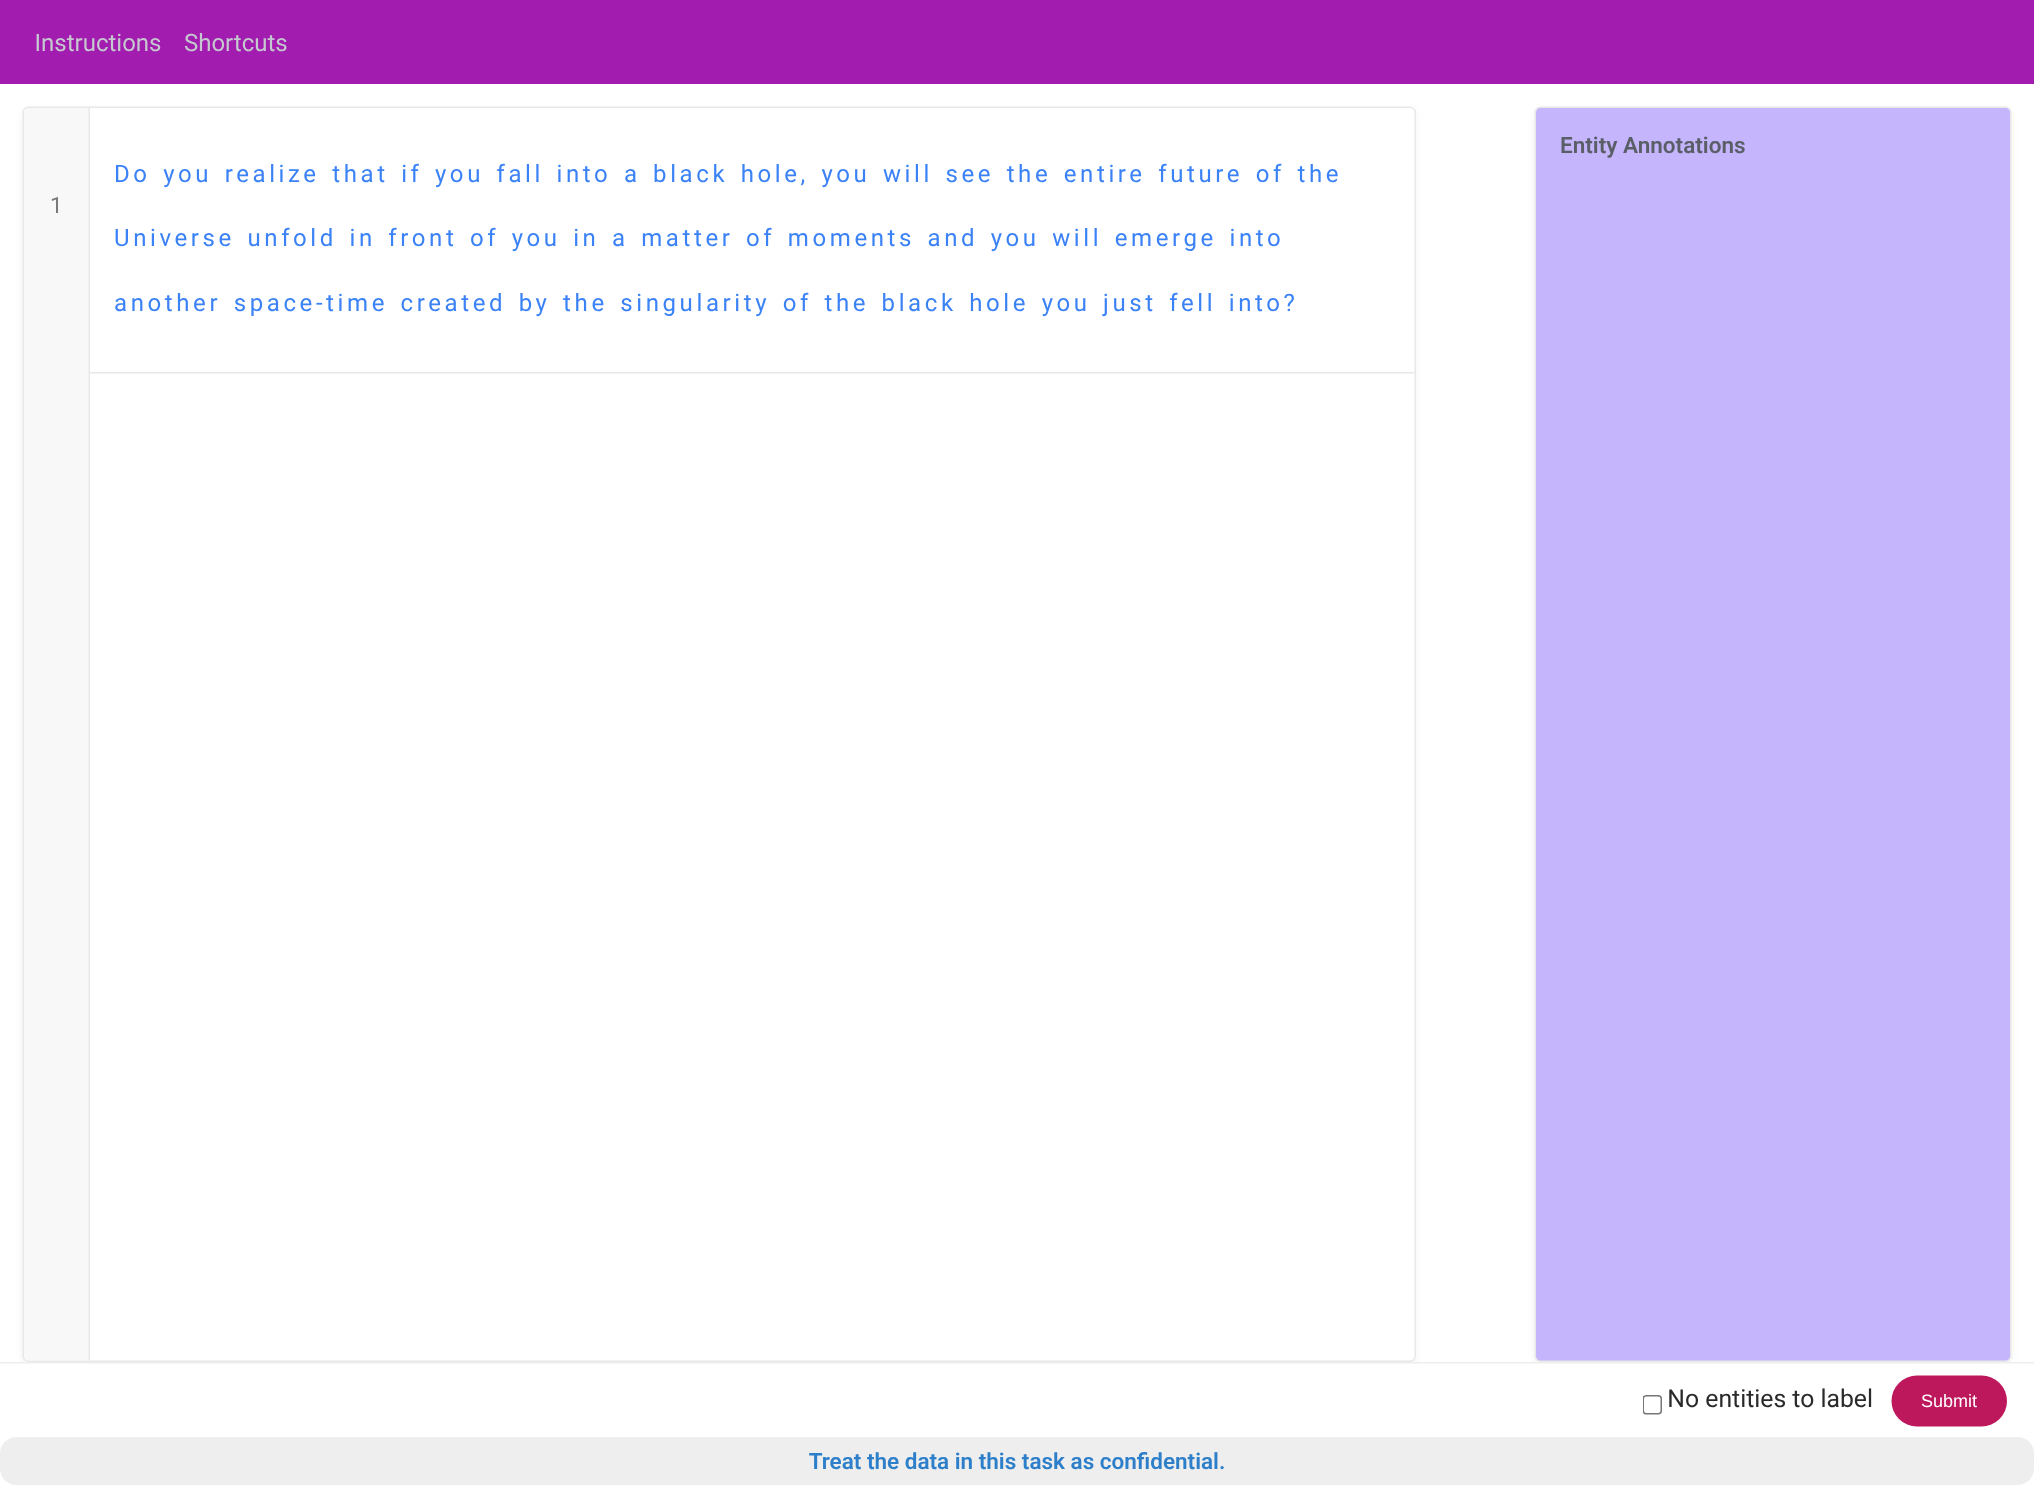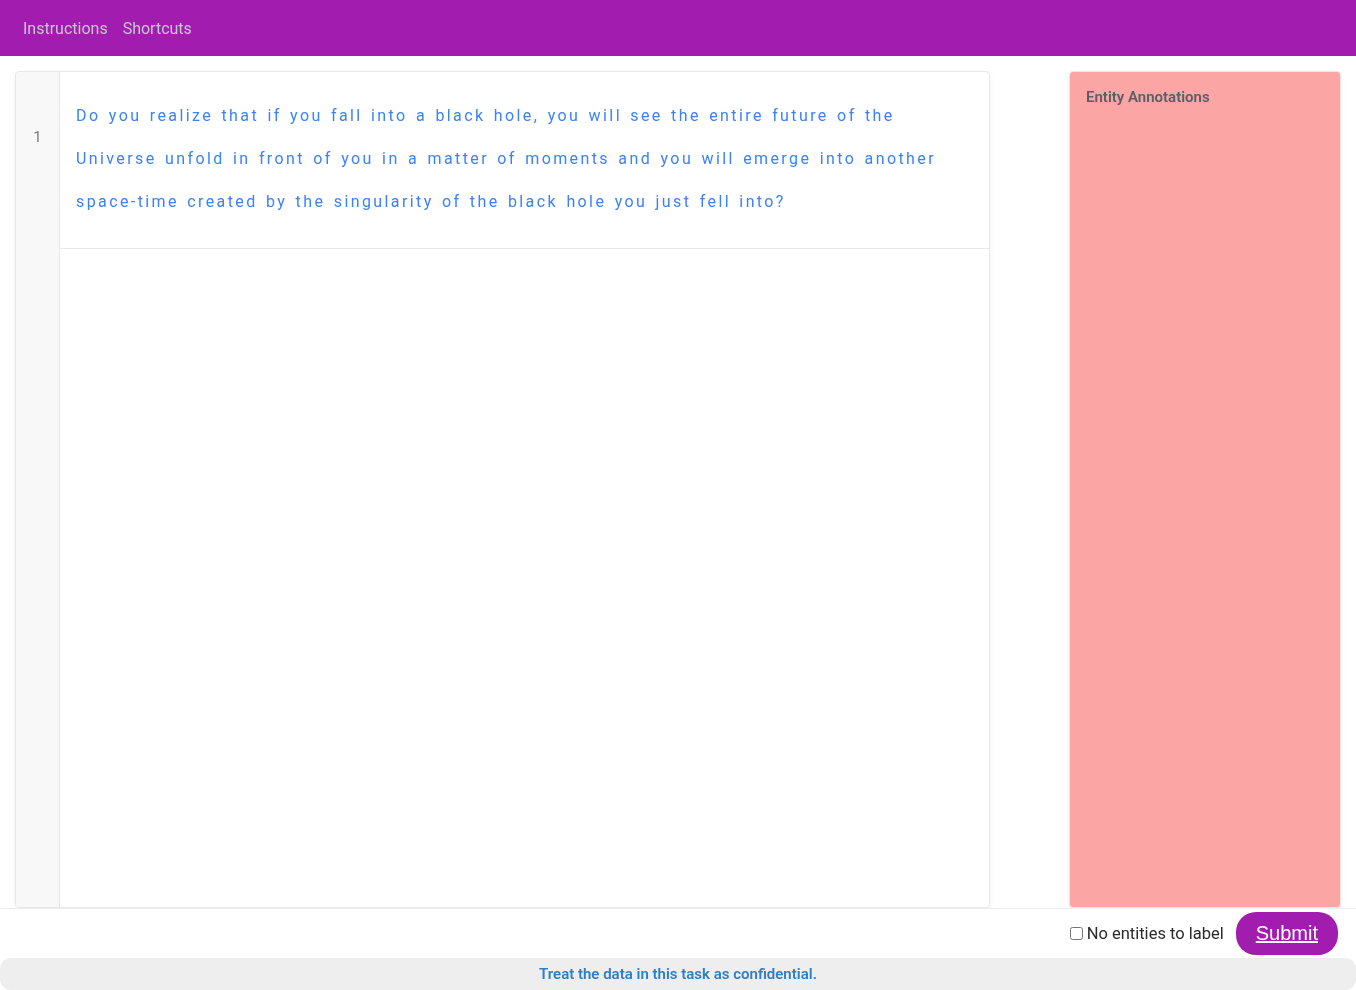--- a/index.html
+++ b/index.html
@@ -72,22 +72,22 @@
       padding: 22px 16px 24px 16px;
       color: #3b82f6;
       font-size: 16px;
       letter-spacing: 2.4px;
       line-height: 2.7;
       word-spacing: 2px;
       cursor: text;
     }
     
     .side-panel {
-      width: 272px;
-      background: #fca5a5;
+      width: 318px;
+      background: #c4b5fd;
       border: 1px solid #e8e8e8;
       border-radius: 4px;
       box-shadow: 0 2px 6px rgba(0,0,0,0.05);
       padding: 16px;
       margin-left: 44px;
     }
     
     .side-panel-title {
       color: #5a5e66;
       font-size: 15px;
@@ -104,44 +104,43 @@
       align-items: center;
       justify-content: flex-end;
       padding-right: 18px;
       gap: 12px;
       background: #ffffff;
       border-top: 1px solid #eeeeee;
     }
     
     .checkbox-wrapper {
       display: flex;
-      align-items: center;
+      align-items: flex-end;
       gap: 4px;
     }
     
     .checkbox-input {
       width: 13px;
       height: 13px;
       cursor: pointer;
     }
     
     .checkbox-label {
       color: #2a2a2a;
       font-size: 16.5px;
     }
     
     .submit-button {
-      background: #a21caf;
+      background: #be185d;
       color: #ffffff;
       border: none;
       border-radius: 20px;
       padding: 10px 20px;
-      font-size: 20px;
+      font-size: 12px;
       cursor: pointer;
-      text-decoration: underline;
     }
     
     .confidential-bar {
       position: absolute;
       bottom: 0;
       left: 0;
       right: 0;
       height: 32px;
       background: #eeeeee;
       display: flex;

